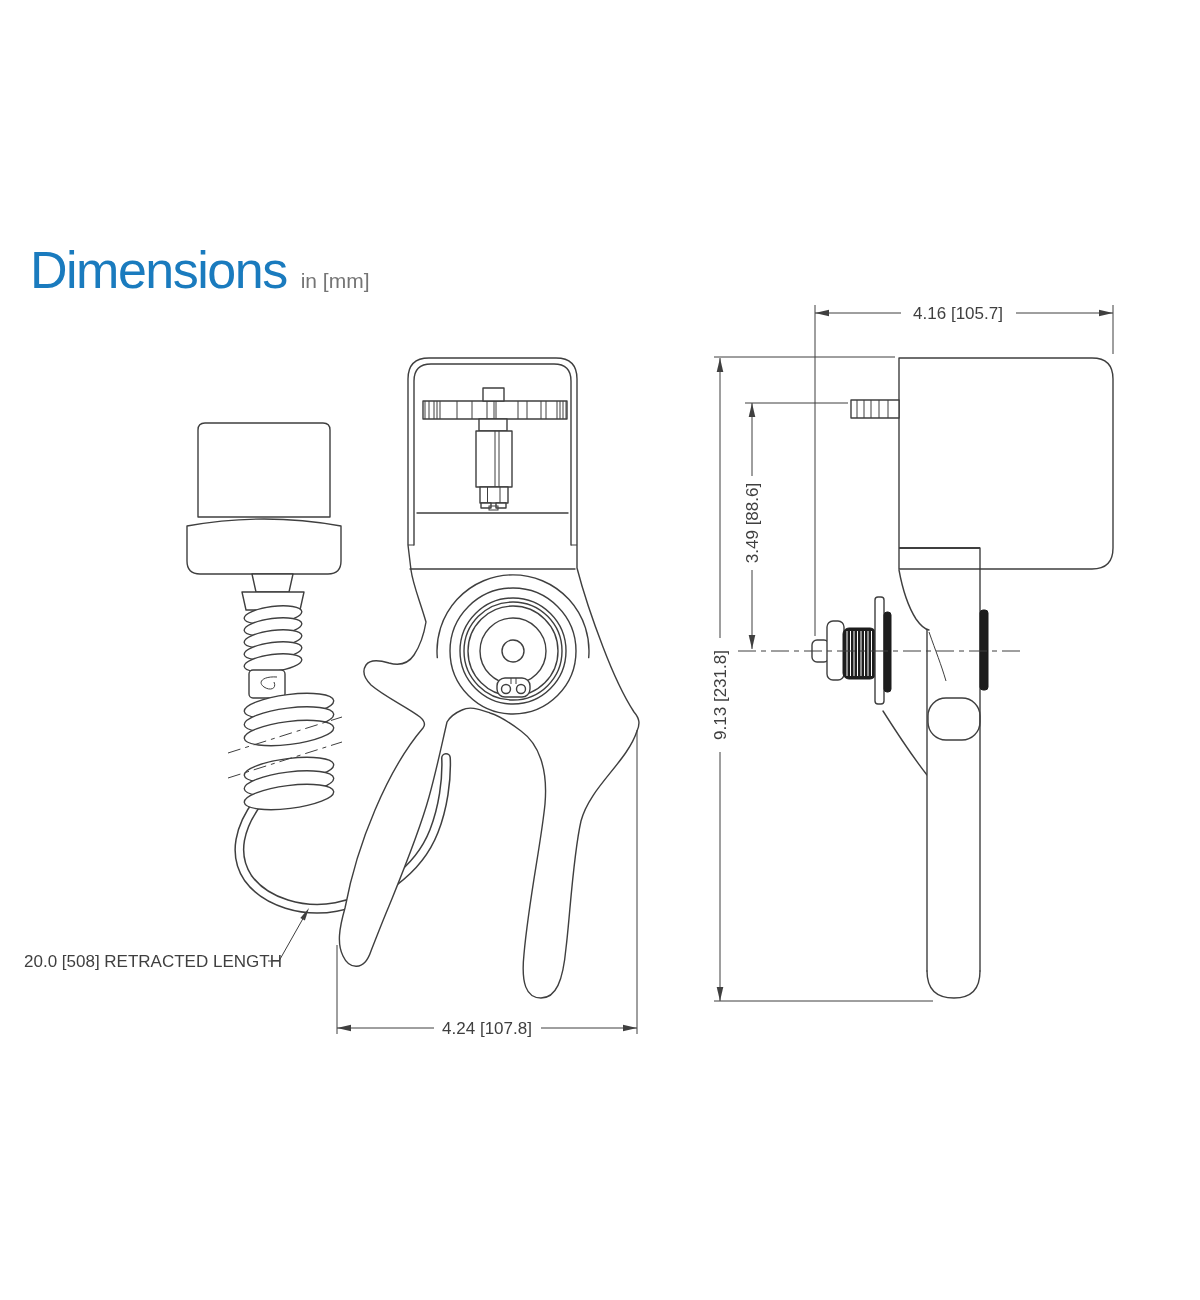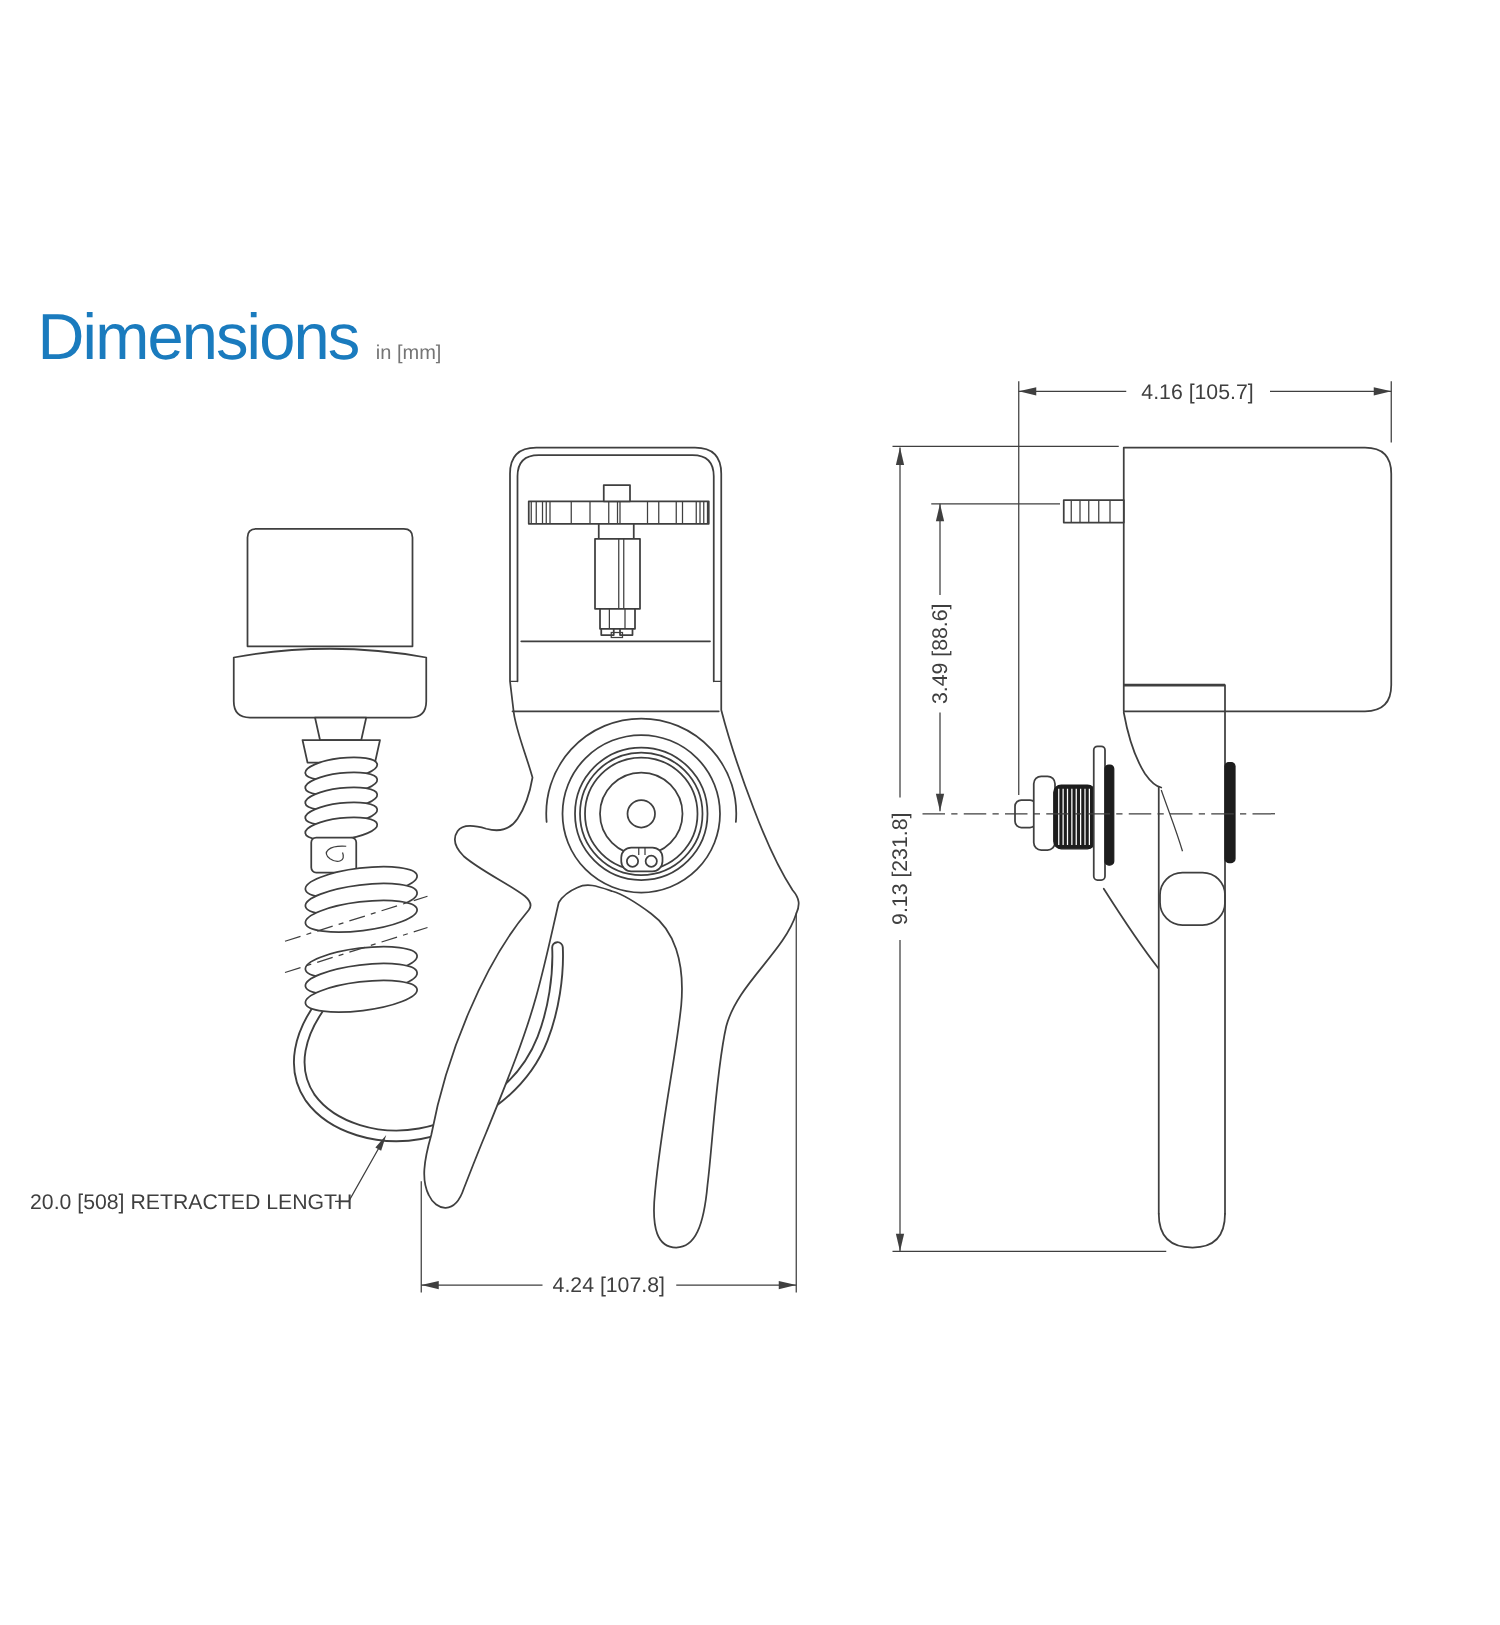--- a/index.html
+++ b/index.html
@@ -1,20 +1,20 @@
 <!DOCTYPE html>
 <html style="--c-title: #1a7bbe; --c-note: #757575; --c-line: #3f3f3f;"><head>
 <meta charset="utf-8">
 <style>
   html,body{margin:0;padding:0;background:#ffffff;}
   .page{position:relative;width:1200px;height:1300px;background:#fff;overflow:hidden;
         font-family:"Liberation Sans",sans-serif;}
   .title-row{position:absolute;left:30px;top:244px;display:flex;align-items:baseline;gap:14px;}
   .title-main{font-size:52px;letter-spacing:-1.5px;font-weight:400;color:var(--c-title,#1a7bbe);line-height:1;}
-  .title-unit{font-size:16px;color:var(--c-note,#757575);line-height:1;}
+  .title-unit{font-size:21px;color:var(--c-note,#757575);line-height:1;}
   svg{position:absolute;left:0;top:0;}
   .ln{fill:none;stroke:var(--c-line,#3f3f3f);stroke-width:1.4;stroke-linecap:round;stroke-linejoin:round;}
   .ln2{fill:none;stroke:var(--c-line,#3f3f3f);stroke-width:2.2;stroke-linecap:butt;}
   .wf{fill:#ffffff;stroke:var(--c-line,#3f3f3f);stroke-width:1.4;stroke-linejoin:round;}
   .thin{fill:none;stroke:var(--c-line,#3f3f3f);stroke-width:1;stroke-linecap:butt;}
   .cl{fill:none;stroke:var(--c-line,#3f3f3f);stroke-width:1;stroke-dasharray:18 5 5 5;}
   .brk{fill:none;stroke:var(--c-line,#3f3f3f);stroke-width:1;stroke-dasharray:13 5 4 5;}
   .dark{fill:#1d1d1d;stroke:#1d1d1d;stroke-width:1;}
   .stripe{stroke:#ffffff;stroke-width:1;}
   .ar{fill:var(--c-line,#3f3f3f);stroke:none;}

